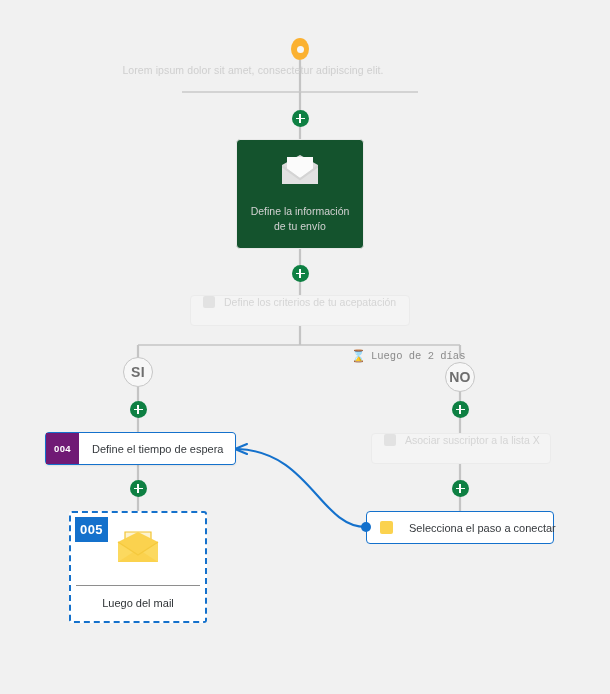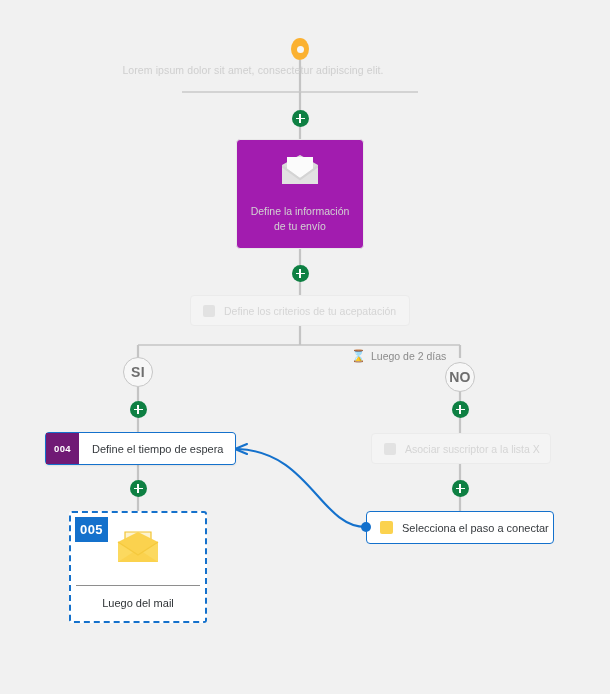--- a/index.html
+++ b/index.html
@@ -76,21 +76,21 @@
   }
   .plus::after {
     left: 7.6px; top: 4px;
     width: 1.8px; height: 9px;
   }
 
   
   .ghost-card {
     left: 236px; top: 139px;
     width: 128px; height: 110px;
-    background: #a21caf;
+    background: #14532d;
     border: 1px solid #e8e8e8;
     border-radius: 4px;
     box-sizing: border-box;
     display: flex;
     flex-direction: column;
     align-items: center;
     justify-content: center;
   }
   .ghost-card .env-wrap { margin-bottom: 14px; }
   .ghost-card .label {
@@ -101,21 +101,21 @@
   }
 
   
   .ghost-pill {
     height: 31px;
     background: #f4f4f4;
     border: 1px solid #ebebeb;
     border-radius: 4px;
     box-sizing: border-box;
     display: flex;
-    align-items: center;
+    align-items: flex-start;
     padding-left: 12px;
   }
   .ghost-pill .sq {
     width: 12px; height: 12px;
     background: #e2e2e2;
     border-radius: 2px;
     flex: 0 0 auto;
   }
   .ghost-pill .txt {
     margin-left: 9px;
@@ -154,20 +154,21 @@
   .delay .hg {
     font-size: 12px;
     color: #8b8b8b;
     line-height: 1;
     margin-right: 5px;
   }
   .delay .txt {
     font-size: 10.5px;
     color: #8b8b8b;
     white-space: nowrap;
+    font-family: Liberation Mono, monospace;
   }
 
   
   #node-004 {
     left: 45px; top: 432px;
     height: 33px;
     display: flex;
     align-items: stretch;
     border: 1.6px solid #1471cc;
     border-radius: 4px;
@@ -210,21 +211,21 @@
     align-items: center;
     padding-left: 13px;
   }
   #node-selected .sq {
     width: 13px; height: 13px;
     background: #fbd24e;
     border-radius: 2px;
     flex: 0 0 auto;
   }
   #node-selected .txt {
-    margin-left: 9px;
+    margin-left: 16px;
     font-size: 11px;
     color: #35393d;
     white-space: nowrap;
   }
   .anchor-dot {
     left: 361px; top: 522px;
     width: 10px; height: 10px;
     border-radius: 50%;
     background: #1471cc;
   }

